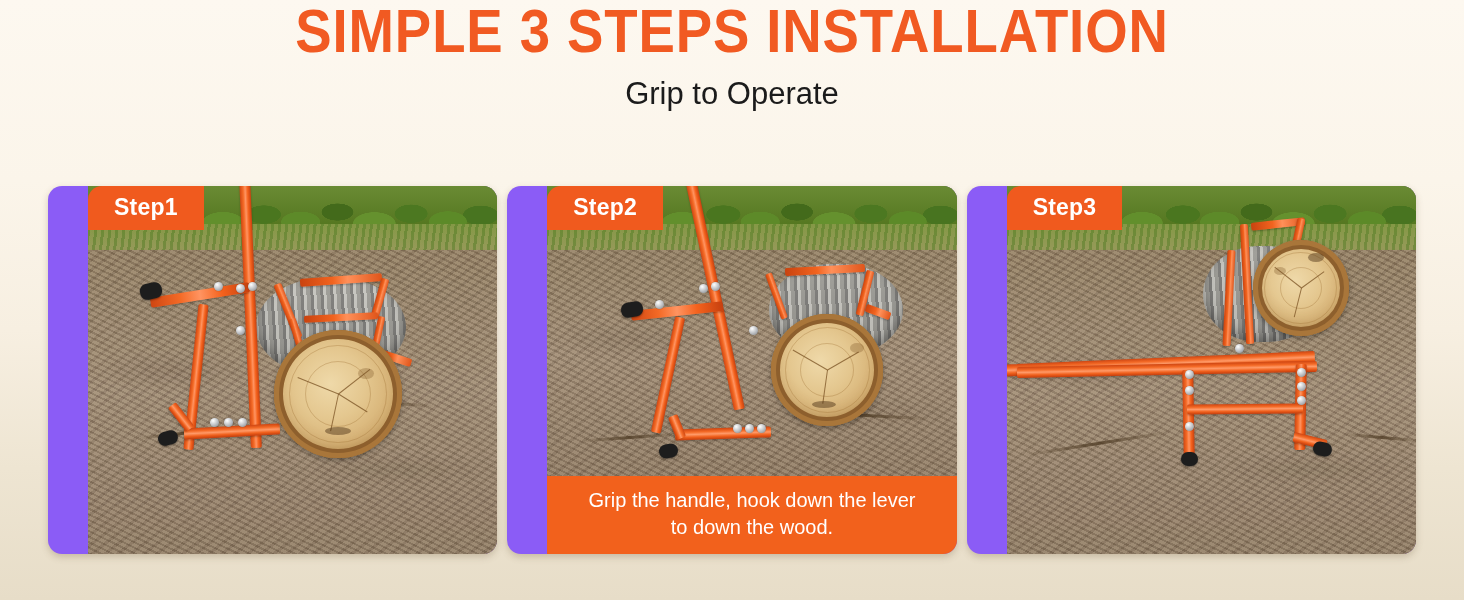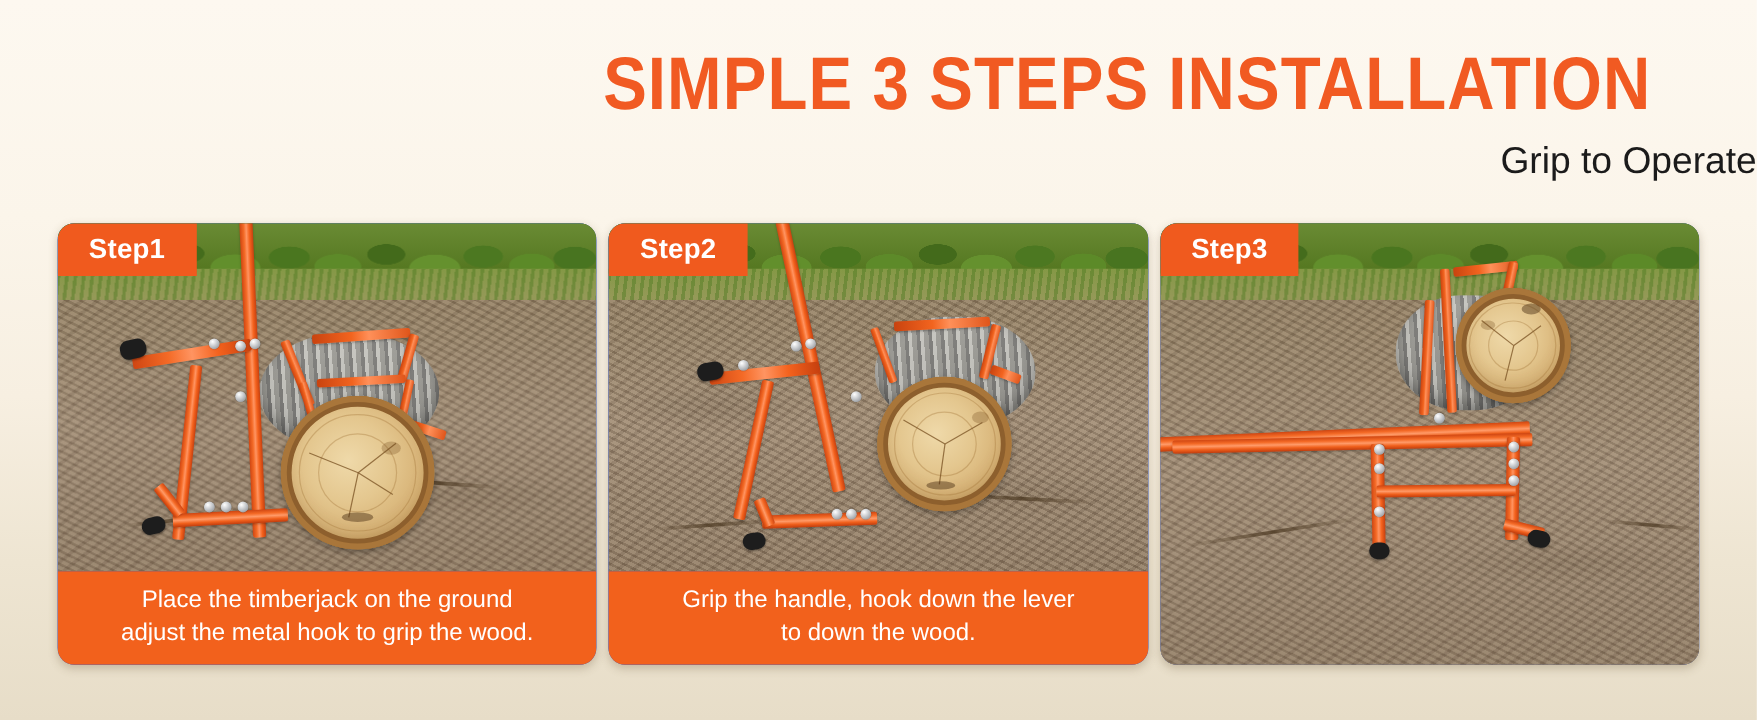--- a/index.html
+++ b/index.html
@@ -9,21 +9,21 @@
     background:
       linear-gradient(180deg,
         #fdf8f0 0%,
         #fbf5ea 30%,
         #f7efe1 55%,
         #eee5d2 78%,
         #e7ddc8 100%);
     position:relative;
   }
   
-  #header { text-align:right; padding-top:40px; }
+  #header { text-align:center; }
   #title {
     font-family:"Liberation Sans Narrow","Liberation Sans", sans-serif;
     font-weight:bold;
     font-size:62px;
     letter-spacing:1px;
     line-height:1.0;
     color:#f15a22;
     transform:scaleX(0.88);
     transform-origin:center;
     white-space:nowrap;
@@ -41,23 +41,24 @@
     width:1368px; height:368px;
     display:flex;
     gap:10px;
   }
   .card {
     position:relative;
     flex:1 1 0;
     border-radius:14px;
     overflow:hidden;
     box-shadow:0 3px 7px rgba(120,100,70,.30);
-    background:#1d4ed8;
+    background:#8b5cf6;
     display:flex;
     flex-direction:column;
+    padding-left:40px;
   }
   .photo {
     position:relative;
     flex:1 1 auto;
     overflow:hidden;
   }
   
   .sky {
     position:absolute; inset:0;
     background:
@@ -259,26 +260,20 @@
         <div class="bolt" style="left:160px;top:96px;"></div>
         <div class="bolt" style="left:126px;top:96px;"></div>
         <div class="bolt" style="left:148px;top:140px;"></div>
         <div class="bolt" style="left:122px;top:232px;"></div>
         <div class="bolt" style="left:136px;top:232px;"></div>
         <div class="bolt" style="left:150px;top:232px;"></div>
       </div>
 
       <div class="badge">Step1</div>
     </div>
-    <div class="caption">
-      <span>
-        <span>Place the timberjack on the ground</span><br>
-        <span>adjust the metal hook to grip the wood.</span>
-      </span>
-    </div>
   </div>
 
   <div class="card">
     <div class="photo">
       <div class="sky"></div>
       <div class="veg"></div>
       <div class="grass"></div>
       <div class="soil"></div>
       <div class="stick" style="left:62%;top:228px;width:130px;transform:rotate(3deg);"></div>
       <div class="stick" style="left:8%;top:250px;width:100px;transform:rotate(-4deg);"></div>

